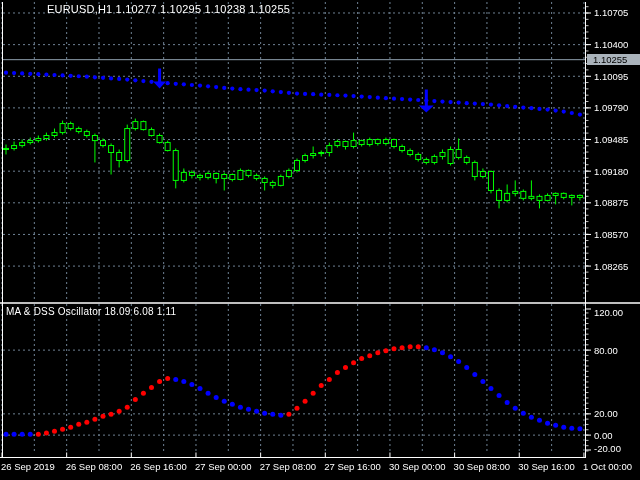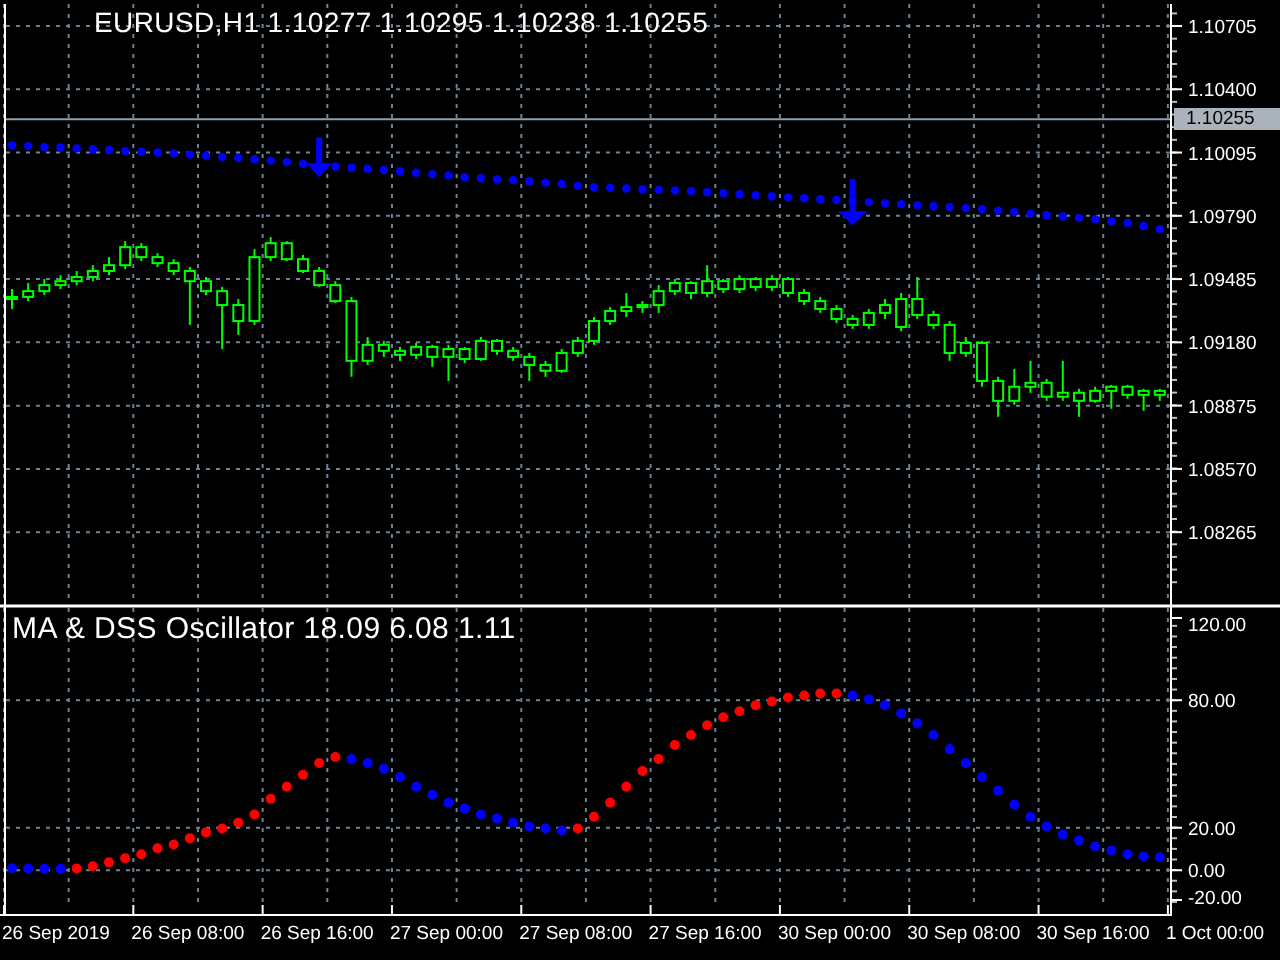--- a/index.html
+++ b/index.html
@@ -1,23 +1,23 @@
 <!DOCTYPE html>
 <html><head>
 <meta charset="utf-8">
 <style>
   html,body{margin:0;padding:0;background:#222;}
   .window{position:relative;width:640px;height:480px;background:#000;overflow:hidden;
           font-family:"Liberation Sans",sans-serif;}
   .frame-top{position:absolute;left:0;top:0;width:640px;height:2px;}
   .frame-left{position:absolute;left:0;top:0;width:2px;height:480px;}
   .frame-bottom{position:absolute;left:0;top:477px;width:640px;height:3px;}
-  .chart-title{position:absolute;left:6px;top:3px;color:#fff;font-size:14px;
+  .chart-title{position:absolute;left:6px;top:3px;color:#fff;font-size:11px;
                letter-spacing:0.2px;white-space:pre;z-index:5;padding-left:41px;}
-  .osc-title{position:absolute;left:6px;top:306px;color:#fff;font-size:15px;
+  .osc-title{position:absolute;left:6px;top:306px;color:#fff;font-size:10px;
              letter-spacing:0.2px;white-space:pre;z-index:5;}
   .price-marker{position:absolute;left:587px;width:52px;height:11px;color:#000;
                 font-size:9.5px;line-height:11px;padding-left:6px;z-index:6;}
   .hotzone{position:absolute;z-index:7;}
   svg{position:absolute;left:0;top:0;z-index:1;}
 </style>
 </head>
 <body>
 
 <div class="window">

